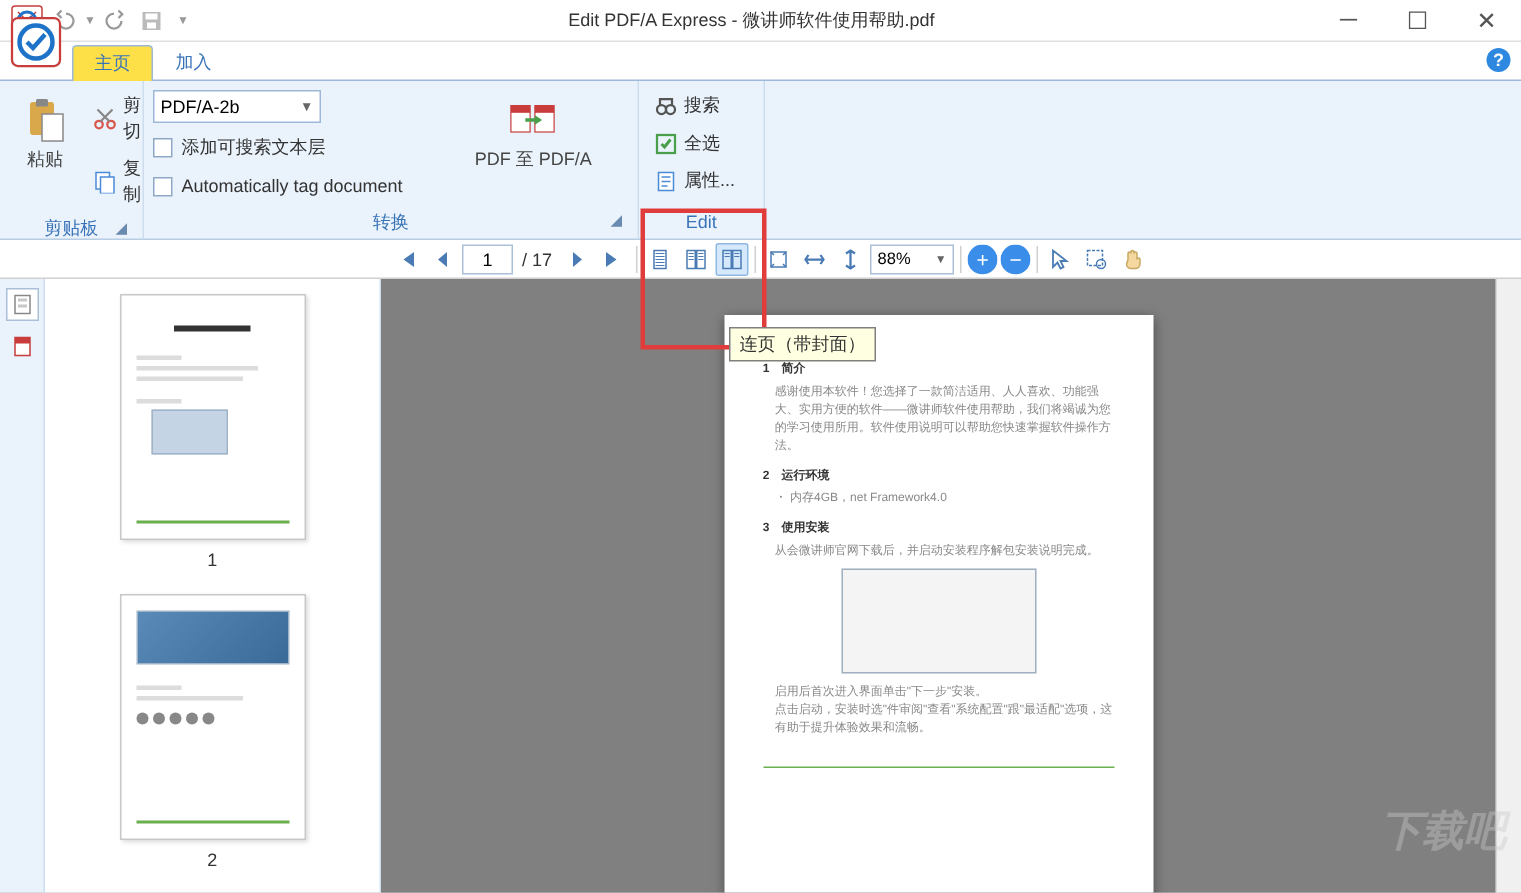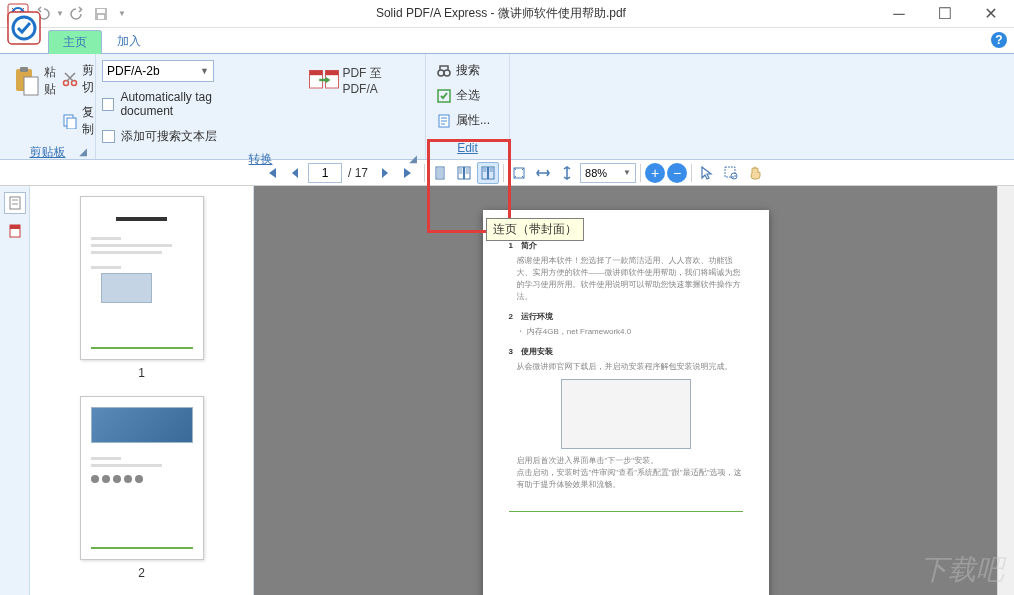--- a/index.html
+++ b/index.html
@@ -11,30 +11,30 @@
 .qat-btn { width: 22px; height: 22px; display: flex; align-items: center; justify-content: center; color: #888; border-radius: 2px; }
 .app-icon { width: 24px; height: 24px; margin-left: 2px; }
 .titlebar-title { flex: 1; text-align: center; color: #333; font-size: 12px; }
 .win-controls { display: flex; }
 .win-btn { width: 46px; height: 28px; display: flex; align-items: center; justify-content: center; color: #555; font-size: 16px; }
 
 
 .tabrow { height: 26px; background: #fff; display: flex; align-items: flex-end; padding-left: 48px; position: relative; border-bottom: 1px solid #9db8d8; }
 .file-icon-big { position: absolute; left: 4px; top: -20px; width: 40px; height: 40px; }
 .tab { height: 24px; padding: 0 14px; display: flex; align-items: center; color: #3a74b8; border: 1px solid transparent; border-bottom: none; border-radius: 3px 3px 0 0; }
-.tab.active { background: #86efac; border-color: #9db8d8; position: relative; top: 1px; }
+.tab.active { background: #fde047; border-color: #9db8d8; position: relative; top: 1px; }
 .help-icon { position: absolute; right: 6px; top: 3px; width: 18px; height: 18px; color: #1e73c8; }
 
 
 .ribbon { height: 106px; background: #eaf2fb; border-bottom: 1px solid #b8cde4; display: flex; }
 .rgroup { border-right: 1px solid #cdddee; display: flex; flex-direction: column; padding: 2px; position: relative; }
 .rgroup-body { flex: 1; display: flex; align-items: flex-start; padding: 4px; gap: 4px; }
-.rgroup-label { height: 18px; text-align: center; color: #3a74b8; font-size: 12px; display: flex; align-items: center; justify-content: center; position: relative; text-decoration: underline; }
+.rgroup-label { height: 18px; text-align: left; color: #3a74b8; font-size: 12px; display: flex; align-items: center; justify-content: center; position: relative; }
 .rgroup-label .launcher { position: absolute; right: 4px; top: 2px; width: 12px; height: 12px; font-size: 10px; color: #6a8ab0; }
-.bigbtn { display: flex; flex-direction: row; align-items: center; gap: 2px; padding: 4px; color: #444; min-width: 48px; }
+.bigbtn { display: flex; flex-direction: column; align-items: center; gap: 2px; padding: 4px; color: #444; min-width: 48px; }
 .bigbtn .ico { width: 32px; height: 32px; display: flex; align-items: center; justify-content: center; }
 .smallbtns { display: flex; flex-direction: column; gap: 4px; }
 .smallbtn { display: flex; align-items: center; gap: 4px; padding: 2px 4px; color: #333; }
 .smallbtn .sico { width: 16px; height: 16px; display: flex; align-items: center; justify-content: center; }
 .combo { width: 112px; height: 22px; border: 1px solid #9db8d8; background: #fff; display: flex; align-items: center; padding: 0 4px; justify-content: space-between; font-size: 12px; }
 .combo .arrow { font-size: 9px; color: #666; }
 .chk { display: flex; align-items: center; gap: 6px; padding: 2px 0; color: #333; }
 .chk .box { width: 13px; height: 13px; border: 1px solid #8da8c6; background: #fff; }
 
 
@@ -67,21 +67,21 @@
 .page .sec-title { font-weight: bold; font-size: 8px; margin-bottom: 4px; }
 .page .txt { color: #888; line-height: 1.5; margin-left: 8px; }
 .page .dialog-box { width: 130px; height: 70px; border: 1px solid #a0b0c0; background: #f4f4f4; margin: 6px auto; }
 .page .footer-line { height: 1px; background: #6ab04c; margin-top: 20px; }
 
 
 .red-box { position: absolute; border: 3px solid #e03c3c; pointer-events: none; }
 .tooltip { position: absolute; background: #ffffe1; border: 1px solid #808080; padding: 2px 6px; font-size: 12px; color: #333; }
 
 .scrollbar-v { width: 17px; background: #f0f0f0; border-left: 1px solid #d8d8d8; }
-.watermark { position: absolute; right: 10px; bottom: 6px; font-size: 28px; font-style: italic; color: rgba(200,200,200,0.4); font-weight: normal; pointer-events: none; text-align: right; }
+.watermark { position: absolute; right: 10px; bottom: 22px; font-size: 28px; font-style: italic; color: rgba(200,200,200,0.4); font-weight: bold; pointer-events: none; text-align: right; }
 
 svg { display: block; }
 </style>
 </head>
 <body>
 
 <div class="titlebar">
   <div class="qat">
     <span class="app-icon">
       <svg viewBox="0 0 24 24" width="24" height="24">
@@ -106,21 +106,21 @@
     </span>
     <span class="qat-btn">
       <svg width="16" height="16" viewBox="0 0 16 16">
           <rect x="2" y="2" width="12" height="12" fill="#bbb"></rect>
           <rect x="4" y="3" width="8" height="4" fill="#fff"></rect>
           <rect x="5" y="9" width="6" height="4" fill="#fff"></rect>
         </svg>
     </span>
     <span style="font-size:8px;color:#999;margin-left:4px;">▼</span>
   </div>
-  <div class="titlebar-title">Solid PDF/A Express - 微讲师软件使用帮助.pdf</div>
+  <div class="titlebar-title">Edit PDF/A Express - 微讲师软件使用帮助.pdf</div>
   <div class="win-controls">
     <div class="win-btn">─</div>
     <div class="win-btn">☐</div>
     <div class="win-btn">✕</div>
   </div>
 </div>
 
 <div class="tabrow">
   <span class="file-icon-big">
     <svg viewBox="0 0 40 40" width="40" height="40">
@@ -183,25 +183,25 @@
 
   <div class="rgroup" style="width:330px;">
     <div class="rgroup-body">
       <div style="display:flex;flex-direction:column;gap:6px;">
         <div class="combo">
           <span>PDF/A-2b</span>
           <span class="arrow">▼</span>
         </div>
         <label class="chk">
           <span class="box"></span>
-          <span>Automatically tag document</span>
+          <span>添加可搜索文本层</span>
         </label>
         <label class="chk">
           <span class="box"></span>
-          <span>添加可搜索文本层</span>
+          <span>Automatically tag document</span>
         </label>
       </div>
       <div class="bigbtn" style="margin-left:40px;">
         <span class="ico">
           <svg width="40" height="32" viewBox="0 0 40 32">
               <rect x="2" y="4" width="16" height="22" fill="#fff" stroke="#c83c3c"></rect>
               <rect x="2" y="4" width="16" height="6" fill="#c83c3c"></rect>
               <rect x="22" y="4" width="16" height="22" fill="#fff" stroke="#c83c3c"></rect>
               <rect x="22" y="4" width="16" height="6" fill="#c83c3c"></rect>
               <path d="M14 16 L26 16" stroke="#4aa04a" stroke-width="3"></path>

